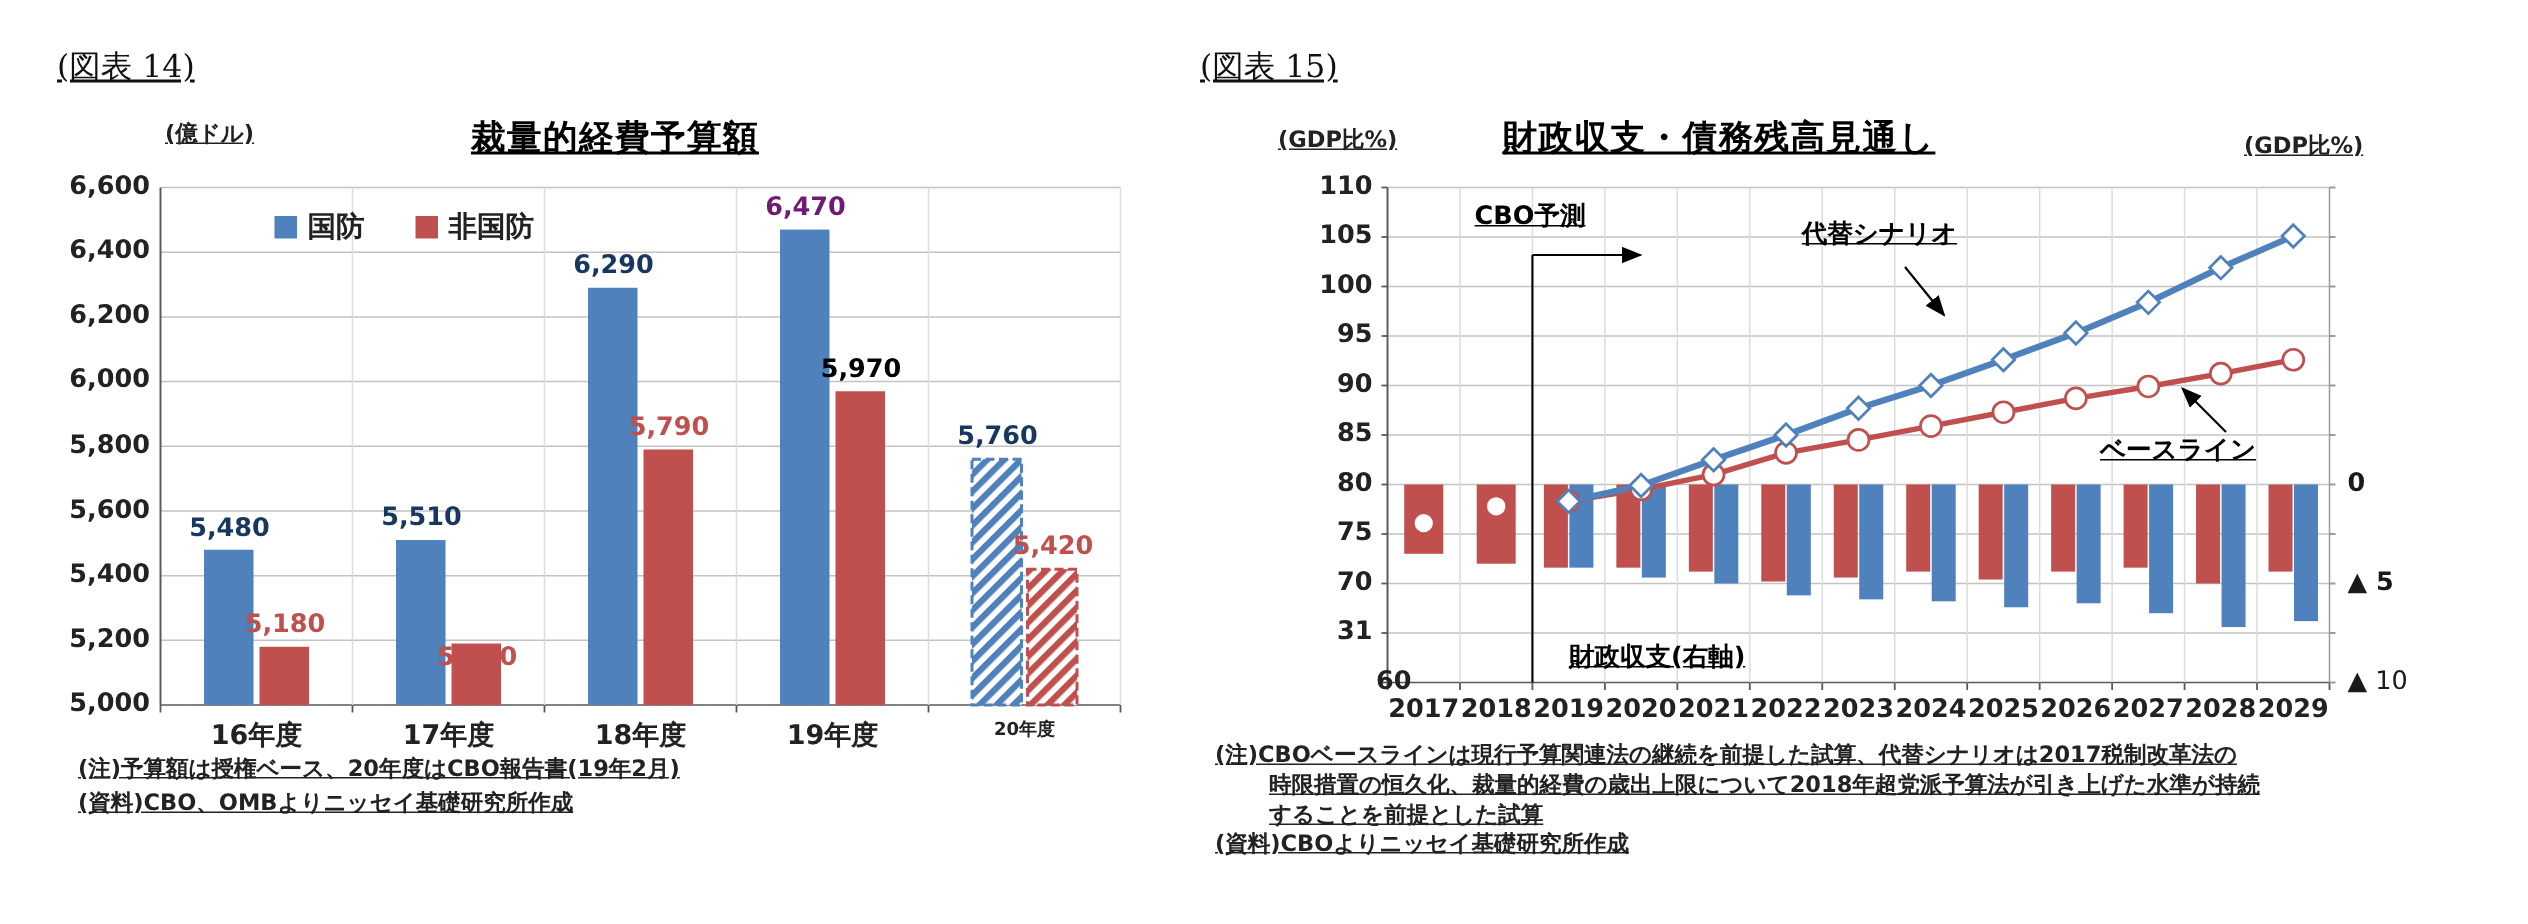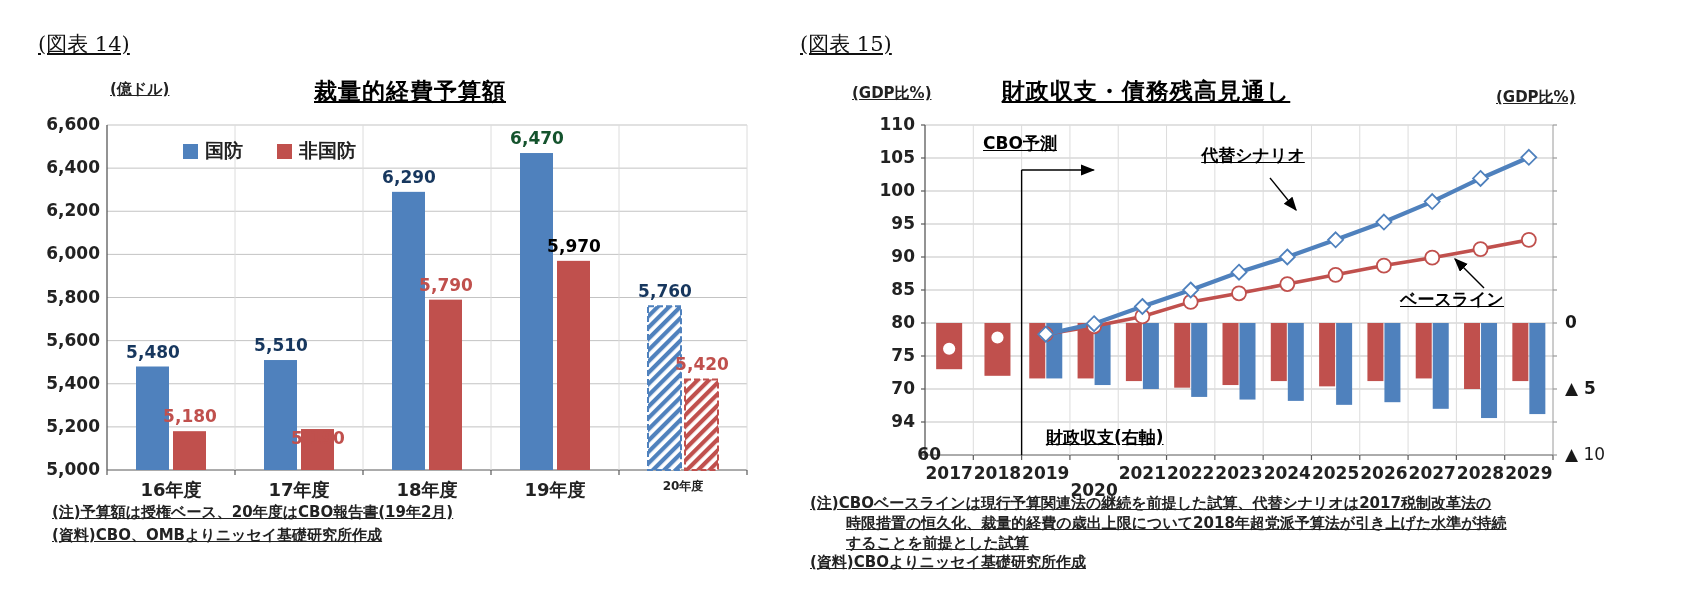--- a/index.html
+++ b/index.html
@@ -231,42 +231,42 @@
 <div class="lbl xtick" style="left: 249px; top: 478px; width: 100px; font-size: 18px;">17年度</div>
 <div class="lbl xtick" style="left: 377px; top: 478px; width: 100px; font-size: 18px;">18年度</div>
 <div class="lbl xtick" style="left: 505px; top: 478px; width: 100px; font-size: 18px;">19年度</div>
 <div class="lbl xtick" style="left: 633px; top: 478px; width: 100px; font-size: 12px;">20年度</div>
 <div class="lbl vlab" style="left: 119px; top: 341.5px; width: 68px; color: rgb(23, 55, 94);">5,480</div>
 <div class="lbl vlab" style="left: 156px; top: 406.188px; width: 68px; color: rgb(192, 80, 77);">5,180</div>
 <div class="lbl vlab" style="left: 247px; top: 335.031px; width: 68px; color: rgb(23, 55, 94);">5,510</div>
 <div class="lbl vlab" style="left: 284px; top: 404.031px; width: 68px; color: rgb(192, 80, 77); margin-top: 24px;">5,190</div>
 <div class="lbl vlab" style="left: 375px; top: 166.844px; width: 68px; color: rgb(23, 55, 94);">6,290</div>
 <div class="lbl vlab" style="left: 412px; top: 274.656px; width: 68px; color: rgb(192, 80, 77);">5,790</div>
-<div class="lbl vlab" style="left: 503px; top: 128.031px; width: 68px; color: #14532d;">6,470</div>
+<div class="lbl vlab" style="left: 503px; top: 128.031px; width: 68px; color: #701a75;">6,470</div>
 <div class="lbl vlab" style="left: 540px; top: 235.844px; width: 68px; color: #000000;">5,970</div>
 <div class="lbl vlab" style="left: 631px; top: 281.125px; width: 68px; color: rgb(23, 55, 94);">5,760</div>
 <div class="lbl vlab" style="left: 668px; top: 354.438px; width: 68px; color: rgb(192, 80, 77);">5,420</div>
 <div class="lbl ytick" style="left: 891px; top: 444px; width: 50px;">60</div>
-<div class="lbl ytick" style="left: 865px; top: 411px; width: 50px;">94</div>
+<div class="lbl ytick" style="left: 865px; top: 411px; width: 50px;">31</div>
 <div class="lbl ytick" style="left: 865px; top: 378px; width: 50px;">70</div>
 <div class="lbl ytick" style="left: 865px; top: 345px; width: 50px;">75</div>
 <div class="lbl ytick" style="left: 865px; top: 312px; width: 50px;">80</div>
 <div class="lbl ytick" style="left: 865px; top: 279px; width: 50px;">85</div>
 <div class="lbl ytick" style="left: 865px; top: 246px; width: 50px;">90</div>
 <div class="lbl ytick" style="left: 865px; top: 213px; width: 50px;">95</div>
 <div class="lbl ytick" style="left: 865px; top: 180px; width: 50px;">100</div>
 <div class="lbl ytick" style="left: 865px; top: 147px; width: 50px;">105</div>
 <div class="lbl ytick" style="left: 865px; top: 114px; width: 50px;">110</div>
 <div class="lbl " style="left: 1565px; top: 312px; font-size: 17px; font-weight: bold;">0</div>
 <div class="lbl " style="left: 1565px; top: 378px; font-size: 17px; font-weight: bold;">▲ 5</div>
 <div class="lbl " style="left: 1565px; top: 444px; font-size: 17px; font-weight: normal;">▲ 10</div>
 <div class="lbl xtick" style="left: 925.154px; top: 463px; width: 48px;">2017</div>
 <div class="lbl xtick" style="left: 973.462px; top: 463px; width: 48px;">2018</div>
 <div class="lbl xtick" style="left: 1021.77px; top: 463px; width: 48px;">2019</div>
-<div class="lbl xtick" style="left: 1070.08px; top: 463px; width: 48px; margin-top: 17px;">2020</div>
+<div class="lbl xtick" style="left: 1070.08px; top: 463px; width: 48px;">2020</div>
 <div class="lbl xtick" style="left: 1118.38px; top: 463px; width: 48px;">2021</div>
 <div class="lbl xtick" style="left: 1166.69px; top: 463px; width: 48px;">2022</div>
 <div class="lbl xtick" style="left: 1215px; top: 463px; width: 48px;">2023</div>
 <div class="lbl xtick" style="left: 1263.31px; top: 463px; width: 48px;">2024</div>
 <div class="lbl xtick" style="left: 1311.62px; top: 463px; width: 48px;">2025</div>
 <div class="lbl xtick" style="left: 1359.92px; top: 463px; width: 48px;">2026</div>
 <div class="lbl xtick" style="left: 1408.23px; top: 463px; width: 48px;">2027</div>
 <div class="lbl xtick" style="left: 1456.54px; top: 463px; width: 48px;">2028</div>
 <div class="lbl xtick" style="left: 1504.85px; top: 463px; width: 48px;">2029</div>
 

